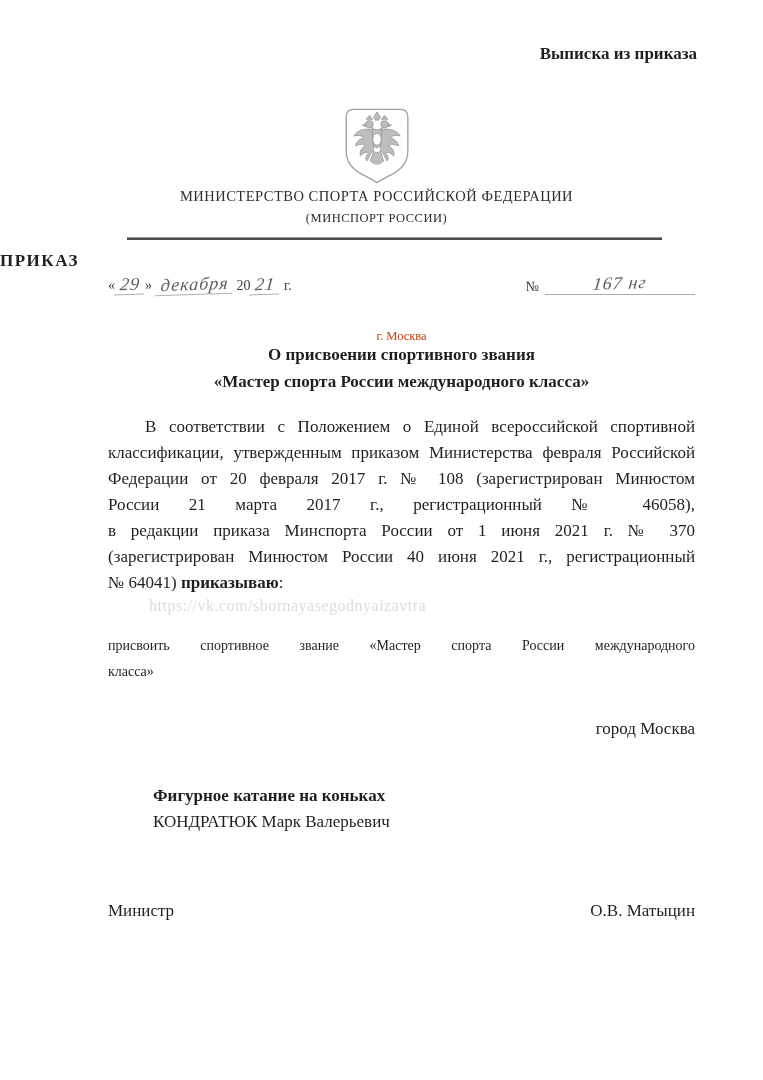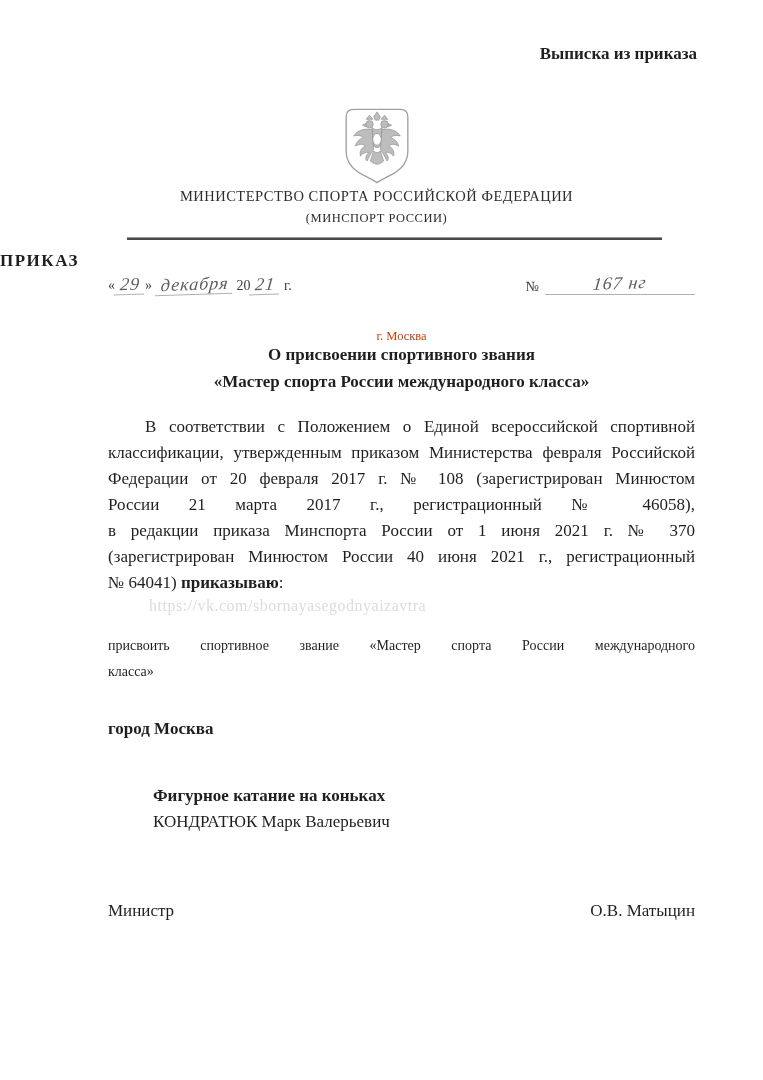--- a/index.html
+++ b/index.html
@@ -25,21 +25,21 @@
   .num-label { margin-right:6px; }
   .num-line { display:inline-block; width:150px; border-bottom:1px solid #b0b0b0; text-align:center; padding-bottom:1px; }
   .place { top:301px; left:108px; right:58px; text-align:center; font-size:12.5px; color:#c2410c;margin-top:28px; }
   .order-title { top:341px; left:108px; right:58px; text-align:center; font-weight:bold; font-size:17px; line-height:27px; }
   .body-par { top:414px; left:108px; right:58px; font-size:17px; }
   .bl { line-height:26px; }
   .jl { text-align:justify; text-align-last:justify; }
   .first-line { text-indent:37px; }
   .watermark { top:597px; left:149px; font-size:16px; color:#dcdcdc; letter-spacing:0.5px; }
   .resolution { top:633px; left:108px; right:58px; font-size:14px; }
-  .city-heading { top:719px; left:108px; right:58px; text-align:left; font-weight:bold; font-size:17px; }
+  .city-heading { top:719px; left:108px; right:58px; text-align:right; font-weight:normal; font-size:17px; }
   .award { top:783px; left:108px; right:58px; font-size:17px;margin-left:45px; }
   .award .sport { font-weight:bold; }
   .signature-row { top:901px; left:108px; right:58px; display:flex; justify-content:space-between; font-size:17px; }
   b { font-weight:bold; }
 </style>
 </head>
 <body>
 
 <div class="page">
 

